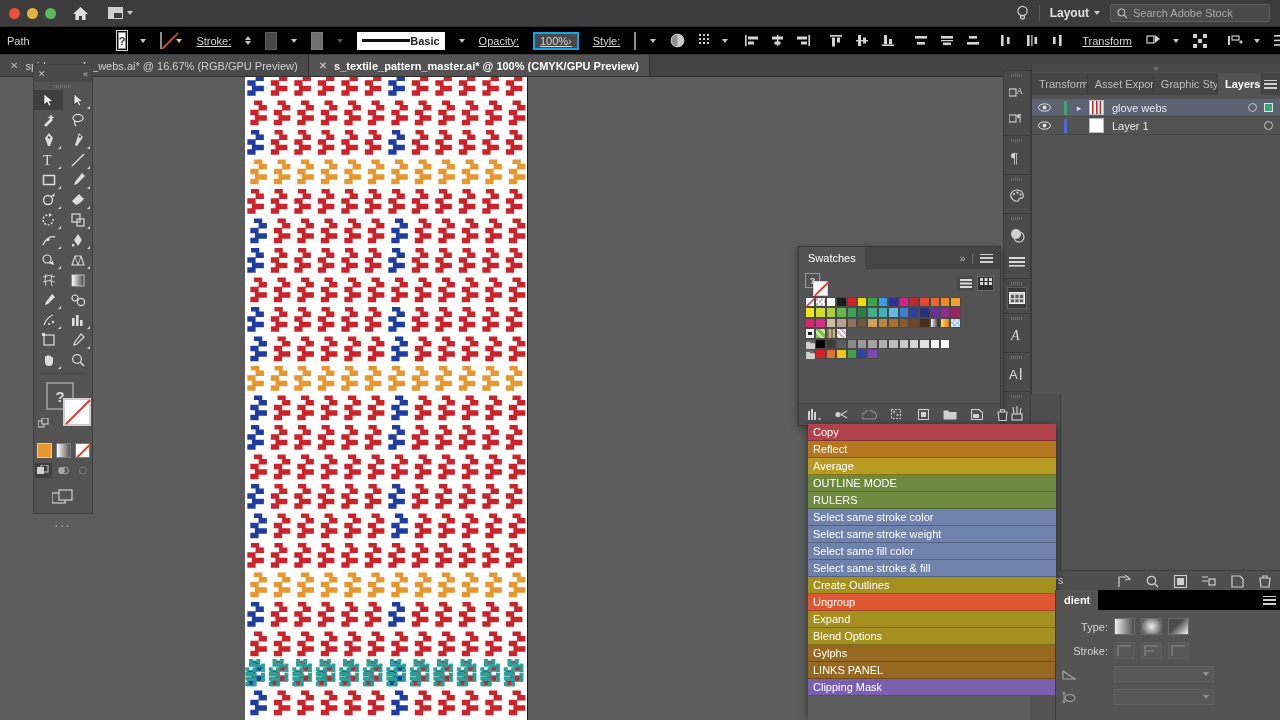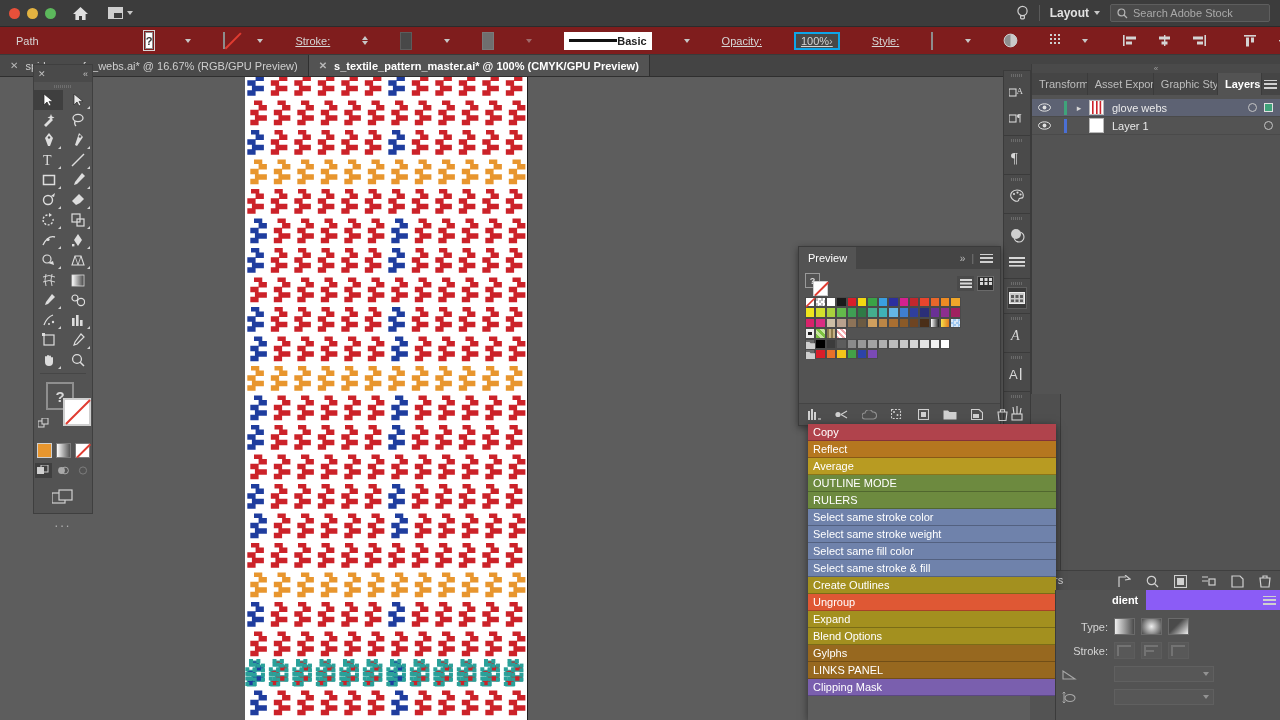--- a/index.html
+++ b/index.html
@@ -39,22 +39,22 @@
   .divider-v { width:1px; height:16px; background:#5a5a5a; }
   .stock-search {
     display:flex; align-items:center; gap:5px;
     background:#4a4a4a; border:1px solid #5e5e5e; border-radius:2px;
     height:18px; width:160px; padding:0 6px; color:#a9a9a9; font-size:11px;
   }
 
   
   .controlbar {
     position:absolute; left:0; top:27px; width:1280px; height:28px;
-    background:#7f1d1d; border-bottom:1px solid #3a3a3a;
-    display:flex; align-items:center; gap:16px;text-align:right;
+    background:#000000; border-bottom:1px solid #3a3a3a;
+    display:flex; align-items:center; gap:7px;text-align:right;
   }
   .cb-label { font-size:11px; color:#d6d6d6; }
   .sep { width:1px; height:18px; background:#6a6a6a; margin:0 8px; }
   .swatch-box {
     width:17px; height:17px; background:#fff; border:1px solid #8d8d8d;
     display:flex; align-items:center; justify-content:center;
     font-size:11px; color:#333; font-weight:bold;
   }
   .swatch-box.outline-sel { outline:1px solid #d8d8d8; outline-offset:1px; }
   .none-swatch { position:relative; background:#fff; }
@@ -219,21 +219,21 @@
   .arow {
     height:17px; display:flex; align-items:center; padding-left:5px;
     font-size:11px; color:#ffffff; border-bottom:1px solid rgba(0,0,0,.25);
   }
 
   
   .panel-gradient {
     position:absolute; left:1055px; top:590px; width:225px; height:130px;
     background:#535353; border-left:1px solid #3b3b3b;
   }
-  .gp-tabrow { height:20px; display:flex; align-items:stretch; background:#8b5cf6;margin-left:48px; }
+  .gp-tabrow { height:20px; display:flex; align-items:stretch; background:#000000; }
   .gp-tab { padding:0 8px; display:flex; align-items:center; font-size:11px; color:#fff; background:#535353; font-weight:bold; }
   .gp-body { padding:8px 6px 0 6px; }
   .gp-line { display:flex; align-items:center; margin-bottom:7px; gap:6px; }
   .gp-lbl { width:46px; text-align:right; font-size:11px; color:#d4d4d4; }
   .gp-btn { width:21px;height:17px; border:1px solid #6b6b6b; background:#5f5f5f; }
   .gp-btn.l { background:linear-gradient(to right,#efefef,#4a4a4a); }
   .gp-btn.r { background:radial-gradient(circle at 50% 50%,#efefef,#4a4a4a); }
   .gp-btn.f { background:linear-gradient(135deg,#4a4a4a 40%,#efefef); }
   .gp-btn.dim { opacity:.45; }
   .gp-select { width:100px;height:16px; background:#5b5b5b; border:1px solid #6b6b6b;
@@ -1544,21 +1544,21 @@
       <svg width="12" height="13" viewBox="0 0 12 13">
           <path d="M1 3 L11 3 L10 12 L2 12 Z" fill="none" stroke="#d0d0d0" stroke-width="1.2"></path>
           <path d="M4 3 L4 1 L8 1 L8 3" fill="none" stroke="#d0d0d0" stroke-width="1.2"></path>
         </svg>
     </span>
   </div>
   <div class="lf-lbl">ers</div>
 
   <div class="panel-swatches">
     <div class="sw-head">
-      <div class="sw-title">Preview</div>
+      <div class="sw-title">Swatches</div>
       <div class="sw-head-right">
         <span>»</span>
         <span style="color:#7d7d7d">|</span>
         <span class="hamb">
             <i></i>
             <i></i>
             <i></i>
           </span>
       </div>
     </div>

